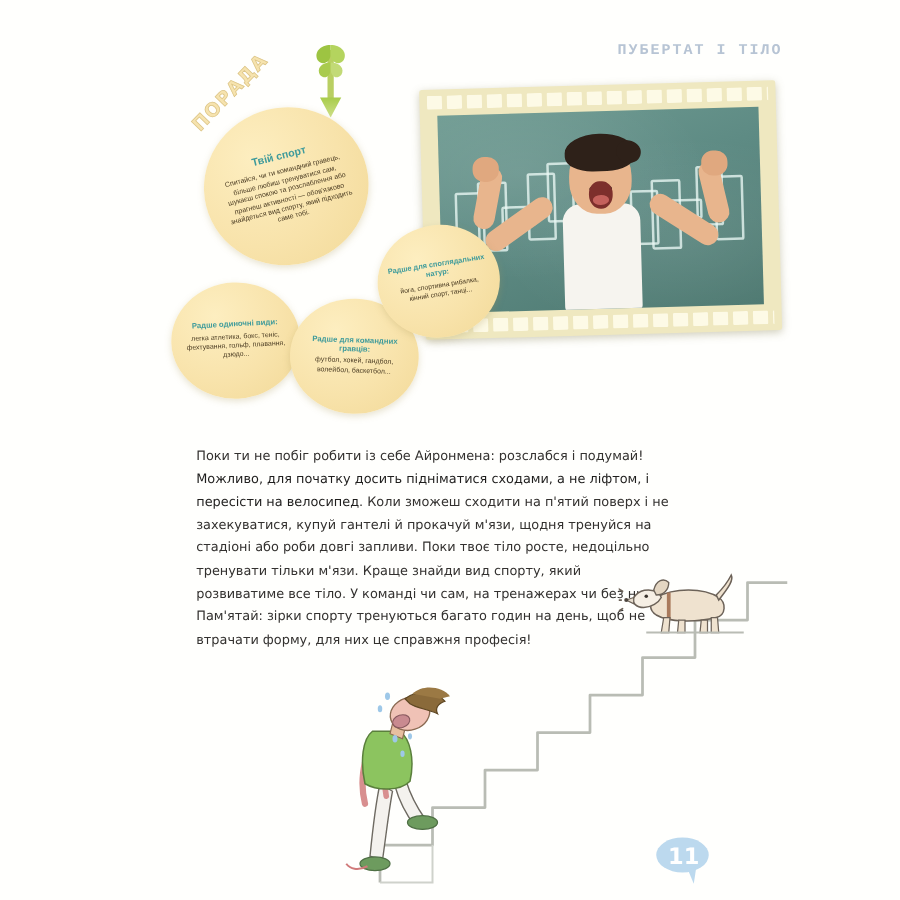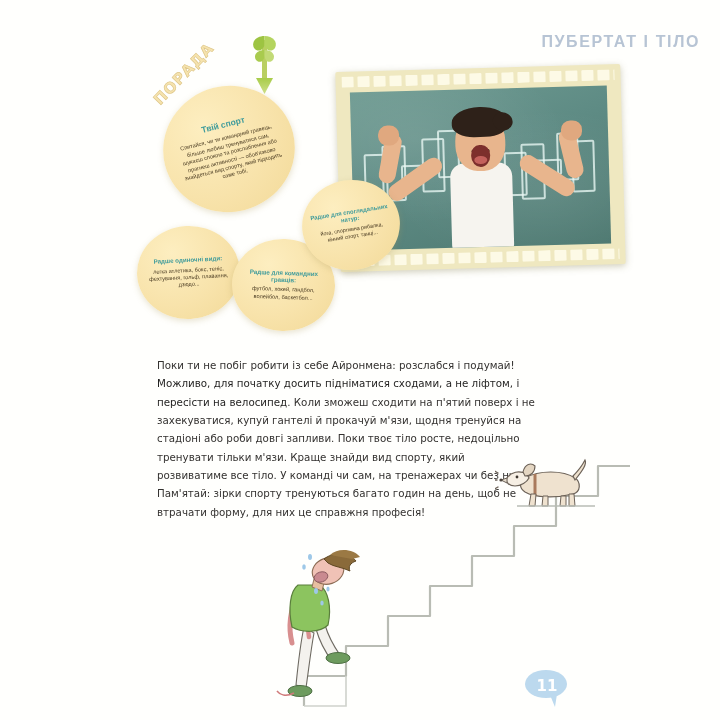--- a/index.html
+++ b/index.html
@@ -15,23 +15,23 @@
     font-family: "Liberation Sans", sans-serif;
     background: #fffffd;
   }
 
   
   .page-header {
     position: absolute;
     top: 33px;
     left: 420px;
     width: 280px;
-    text-align: right;
-    font-family: Liberation Sans, sans-serif;
-    font-size: 16px;
+    text-align: center;
+    font-family: Liberation Mono, monospace;
+    font-size: 12px;
     font-weight: bold;
     letter-spacing: 1.6px;
     color: #b7c4d4;
     text-transform: uppercase;
     user-select: none;
   }
 
   
   .sprout {
     position: absolute;
@@ -331,21 +331,21 @@
     width: 46px;
     height: 40px;
   }
   .page-num .pn-text {
     position: absolute;
     inset: 0;
     display: flex;
     align-items: center;
     justify-content: center;
     font-family: "DejaVu Sans", sans-serif;
-    font-size: 15px;
+    font-size: 18px;
     font-weight: bold;
     color: #ffffff;
     padding-bottom: 5px;
     box-sizing: border-box;
   }
 </style>
 </head>
 <body>
 
 <div class="page-header">ПУБЕРТАТ І ТІЛО</div>

